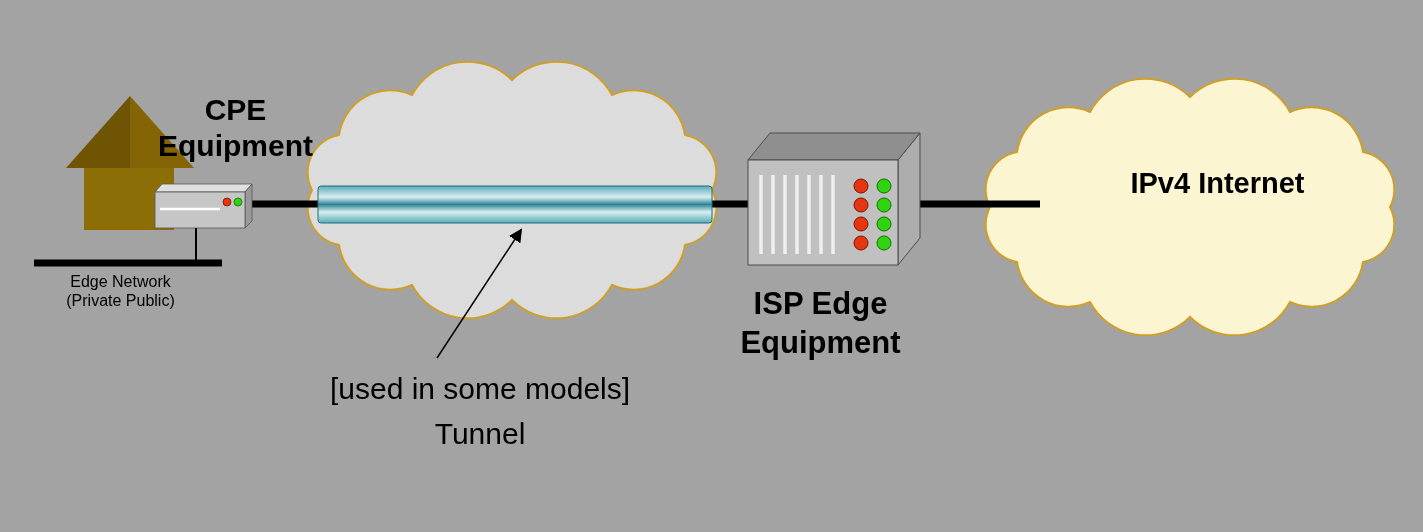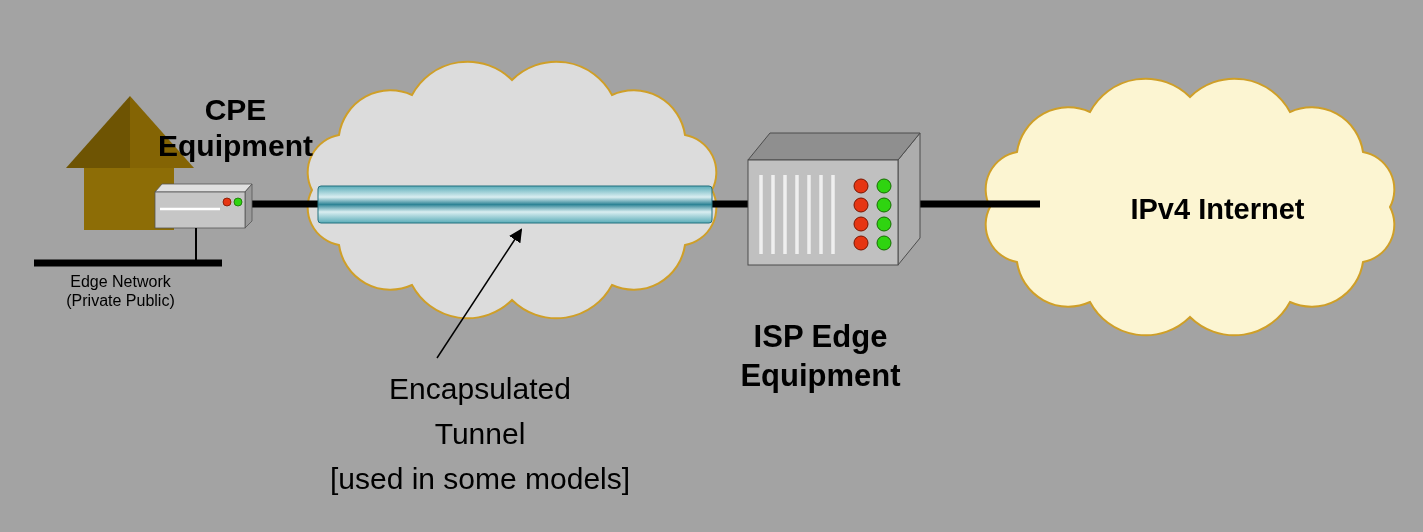--- a/index.html
+++ b/index.html
@@ -16,22 +16,22 @@
   .lbl {
     position: absolute;
     text-align: center;
     color: #000000;
     font-family: "Liberation Sans", sans-serif;
     white-space: nowrap;
   }
   .lbl-cpe      { left: 138px;  top: 92px;  width: 195px; font-size: 30px; font-weight: 700; line-height: 36px; }
   .lbl-edge     { left: 18px;   top: 272px; width: 205px; font-size: 16px; font-weight: 400; line-height: 19px; }
   .lbl-tunnel   { left: 260px;  top: 366px; width: 440px; font-size: 30px; font-weight: 400; line-height: 45px; }
-  .lbl-isp      { left: 688px;  top: 284px; width: 265px; font-size: 31px; font-weight: 700; line-height: 39px; margin-top: 33px; }
-  .lbl-internet { left: 1030px; top: 166px; width: 375px; font-size: 29px; font-weight: 700; line-height: 35px; margin-top: 26px; }
+  .lbl-isp      { left: 688px;  top: 284px; width: 265px; font-size: 31px; font-weight: 700; line-height: 39px; }
+  .lbl-internet { left: 1030px; top: 166px; width: 375px; font-size: 29px; font-weight: 700; line-height: 35px; }
 </style>
 </head>
 <body>
 
 <div id="stage">
 
   <svg id="diagram-svg" width="1423" height="532" viewBox="0 0 1423 532">
     <defs>
       <linearGradient id="tunnelGrad" x1="0" y1="0" x2="0" y2="1">
         <stop offset="0" stop-color="#5aacb8"></stop>
@@ -109,23 +109,22 @@
     <div>CPE</div>
     <div>Equipment</div>
   </div>
 
   <div class="lbl lbl-edge">
     <div>Edge Network</div>
     <div>(Private Public)</div>
   </div>
 
   <div class="lbl lbl-tunnel">
-    <div>Encapsulated</div>
+    <div>[used in some models]</div>
     <div>Tunnel</div>
-    <div>[used in some models]</div>
   </div>
 
   <div class="lbl lbl-isp">
     <div>ISP Edge</div>
     <div>Equipment</div>
   </div>
 
   <div class="lbl lbl-internet">
     <div>IPv4 Internet</div>
   </div>

